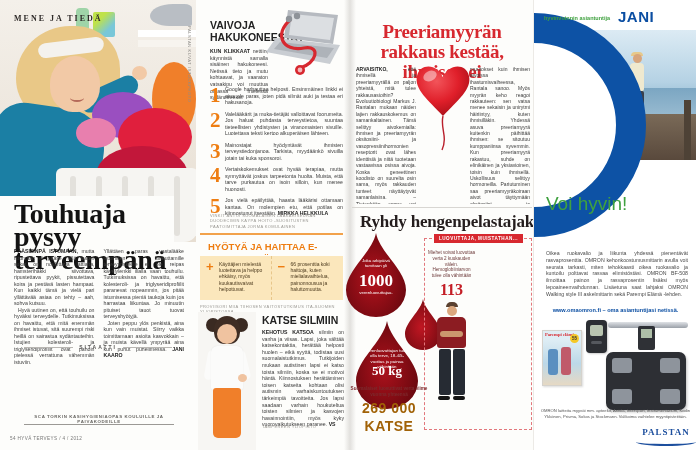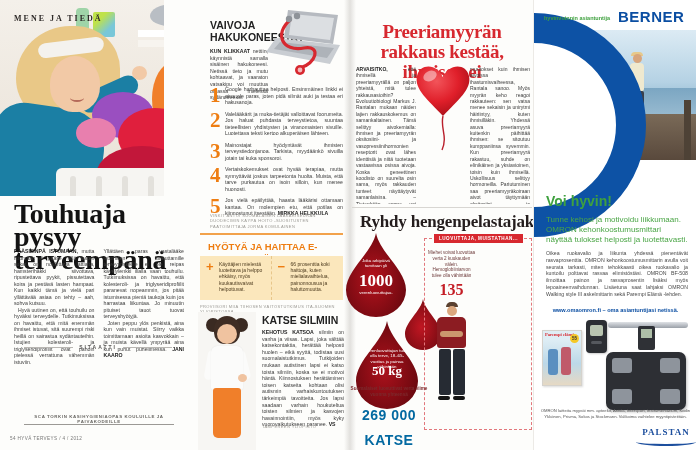--- a/index.html
+++ b/index.html
@@ -1,21 +1,21 @@
 <!DOCTYPE html>
 <html><head>
 <meta charset="utf-8">
 <style>
   html,body{margin:0;padding:0;background:#e9e7e2;}
   .canvas{position:relative;width:696px;height:450px;background:#fdfdfb;overflow:hidden;
           font-family:"Liberation Sans",sans-serif;color:#333;}
   .abs{position:absolute;}
   p{margin:0;}
   
-  .photo{left:0;top:0;width:164px;height:242px;background:linear-gradient(180deg,#f4f0ea 0%,#ece5db 60%,#e7ded2 100%);overflow:hidden;}
+  .photo{left:0;top:0;width:196px;height:242px;background:linear-gradient(180deg,#f4f0ea 0%,#ece5db 60%,#e7ded2 100%);overflow:hidden;}
   .shelf{left:138px;top:30px;width:58px;height:7px;background:#fff;box-shadow:0 10px 0 #f7f4ef;}
   .iron{left:150px;top:4px;width:42px;height:22px;background:#b9bec4;border-radius:60% 20% 10% 50%;}
   .bottle{left:76px;top:8px;width:13px;height:26px;background:#9fd4a8;border-radius:4px 4px 2px 2px;}
   .box-det{left:93px;top:12px;width:22px;height:25px;background:linear-gradient(135deg,#bfe24a 30%,#79c7d8 70%);border-radius:2px;}
   .hair{left:16px;top:26px;width:104px;height:100px;background:#e9c887;border-radius:55% 45% 50% 50%;}
   .face{left:50px;top:56px;width:50px;height:56px;background:#f2c9a6;border-radius:50% 50% 45% 45%;}
   .headband{left:38px;top:40px;width:66px;height:15px;background:#f4f2ee;border-radius:8px;transform:rotate(-7deg);}
   .smile{left:70px;top:94px;width:14px;height:6px;border-bottom:2px solid #b56a5a;border-radius:50%;}
   .torso{left:-12px;top:106px;width:112px;height:140px;background:#1b7fa4;border-radius:30px 40px 0 0;transform:rotate(8deg);}
   .arm{left:78px;top:84px;width:62px;height:20px;background:#1b7fa4;border-radius:10px;transform:rotate(-24deg);}
@@ -109,38 +109,38 @@
   .fhair{width:12px;height:5px;border-radius:6px 6px 0 0;}
   .fhead{width:10px;height:10px;border-radius:50%;background:#dba87f;margin-top:-1px;}
   .ftorso{width:29px;height:31px;border-radius:5px 5px 3px 3px;margin-top:1px;position:relative;}
   .farms{position:absolute;left:3px;top:14px;width:23px;height:6px;background:#cb976e;border-radius:3px;}
   .flegs{display:flex;gap:2px;margin-top:1px;}
   .fleg{width:12px;height:46px;background:#262b33;border-radius:2px;}
   .fshoes{display:flex;gap:3px;margin-top:1px;}
   .fshoe{width:12px;height:4px;background:#151515;border-radius:2px;}
   .total{left:350px;top:386px;width:78px;text-align:center;}
   .total p{font-size:4.6px;line-height:5.8px;font-weight:bold;color:#7c2a2d;}
-  .totalnum{font-size:14px;font-weight:bold;color:#0369a1;letter-spacing:.5px;line-height:15px;margin-top:10px;}
+  .totalnum{font-size:14px;font-weight:bold;color:#a16207;letter-spacing:.5px;line-height:15px;margin-top:3px;}
   
   .ad{left:533px;top:0;width:163px;height:450px;background:#fff;border-left:1px solid #eceae6;box-sizing:border-box;overflow:hidden;}
   .ad .photo2{position:absolute;left:0;top:30px;width:163px;height:130px;overflow:hidden;
               background:linear-gradient(180deg,#dcebf4 0%,#b5d2e4 40%,#8fb6cf 58%);}
   .sea{position:absolute;left:0;top:58px;width:163px;height:26px;background:linear-gradient(180deg,#7ba6c2,#96b9cf);}
   .deck{position:absolute;left:0;top:84px;width:163px;height:46px;background:linear-gradient(180deg,#7a6a58,#59493c);}
   .post{position:absolute;top:70px;width:7px;height:60px;background:#4e4236;}
   .jog{position:absolute;display:flex;flex-direction:column;align-items:center;}
   .jhead{width:9px;height:9px;border-radius:50%;background:#d8a57c;}
   .jhair{width:10px;height:4px;border-radius:5px 5px 0 0;margin-bottom:-2px;}
   .jtank{width:15px;height:24px;border-radius:4px 4px 2px 2px;}
   .jshorts{width:13px;height:16px;background:#39404c;border-radius:2px;}
   .oring{position:absolute;left:-112px;top:13px;width:164px;height:164px;border:30px solid #0d52a5;
          border-radius:50%;background:#fff;box-sizing:content-box;}
   .adtag{position:absolute;left:10px;top:15px;font-size:5.5px;font-weight:bold;color:#3fa13f;}
   .adbrand{position:absolute;left:84px;top:8px;font-size:15px;font-weight:900;color:#0b4ea2;letter-spacing:.5px;}
-  .adhl{position:absolute;left:12px;top:193px;font-size:14px;font-weight:bold;color:#3fa13f;}
+  .adhl{position:absolute;left:12px;top:193px;font-size:19px;font-weight:normal;color:#3fa13f;}
   .adsub{position:absolute;left:12px;top:215px;width:142px;font-size:8px;line-height:10px;color:#4aa545;}
   .adbody{position:absolute;left:12px;top:250px;width:142px;font-size:5.2px;line-height:6.8px;text-align:justify;color:#4a4a4a;}
   .adlink{position:absolute;left:0;top:307px;width:163px;text-align:center;font-size:5.6px;font-weight:bold;color:#0b4ea2;}
   .mag{position:absolute;left:8px;top:330px;width:38px;height:54px;background:linear-gradient(180deg,#dfeef5 15%,#bcd8e8 60%,#e6d9c4);
        border:1px solid #d5d2cc;box-shadow:1px 1px 2px rgba(0,0,0,.15);}
   .magtitle{font-size:4.6px;font-weight:bold;color:#d7282f;line-height:4.8px;padding:2px 0 0 2px;font-family:"Liberation Serif",serif;}
   .magbadge{position:absolute;right:2px;top:3px;width:9px;height:9px;background:#f5c826;border-radius:50%;
             font-size:4.5px;font-weight:bold;color:#333;text-align:center;line-height:9px;}
   .magfig{position:absolute;border-radius:3px;}
   .pedo{position:absolute;left:52px;top:320px;width:21px;height:33px;background:#2c2e33;border-radius:4px;box-shadow:1px 1px 2px rgba(0,0,0,.2);}
@@ -357,21 +357,21 @@
     </svg>
     <div class="droptxt d-small" style="top:28px;padding:0 10px">Verenluovuttajan tulee olla terve, 18–65-vuotias ja painaa vähintään</div>
     <div class="droptxt d-big2" style="top:44px">50 kg</div>
   </div>
 
   <div class="abs donorbox"></div>
   <div class="abs donorlabel">LUOVUTTAJA, MUISTATHAN...</div>
 
   <div class="abs donorcol" style="left:428px">
     <p>Miehet voivat luovuttaa verta 2 kuukauden välein. Hemoglobiiniarvon tulee olla vähintään</p>
-    <div class="donorval">135</div>
+    <div class="donorval">113</div>
     <div class="fig">
       <div class="fhair" style="background:#5a4130"></div>
       <div class="fhead"></div>
       <div class="ftorso" style="background:#8c1c22">
           <div class="farms"></div>
         </div>
       <div class="flegs">
           <div class="fleg"></div>
           <div class="fleg"></div>
         </div>
@@ -403,24 +403,23 @@
       </div>
       <div class="jog" style="left:96px;top:22px">
         <div class="jhair" style="background:#e7c98b;width:12px"></div>
           <div class="jhead"></div>
         <div class="jtank" style="background:#efe9cf;width:14px;height:28px"></div>
         <div class="jshorts" style="height:26px;background:#3a3f4a"></div>
       </div>
     </div>
     <div class="oring"></div>
     <div class="adtag">hyvinvoinnin asiantuntija</div>
-    <div class="adbrand">BERNER</div>
+    <div class="adbrand">JANI</div>
 
     <div class="adhl">Voi hyvin!</div>
-    <div class="adsub">Tunne kehosi ja motivoidu liikkumaan. OMRON kehonkoostumusmittari näyttää tulokset helposti ja luotettavasti.</div>
     <div class="adbody">Oikea ruokavalio ja liikunta yhdessä pienentävät rasvaprosenttia. OMRON kehonkoostumusmittarin avulla voit seurata tarkasti, miten tehokkaasti oikea ruokavalio ja kuntoilu polttavat rasvaa elimistöstäsi. OMRON BF-508 ilmoittaa painon ja rasvaprosentin lisäksi myös lepoaineenvaihdunnan. Lisäetuna saat lahjaksi OMRON Walking style III askelmittarin sekä Parempi Elämä -lehden.</div>
     <div class="adlink">www.omaomron.fi – oma asiantuntijasi netissä.</div>
 
     <div class="mag">
       <div class="magtitle">Parempi elämä</div>
       <div class="magbadge">55</div>
       <div class="magfig" style="left:5px;top:18px;width:10px;height:26px;background:#5a8fc0"></div>
       <div class="magfig" style="left:18px;top:16px;width:10px;height:28px;background:#c05a6a"></div>
     </div>
     <div class="pedo">

